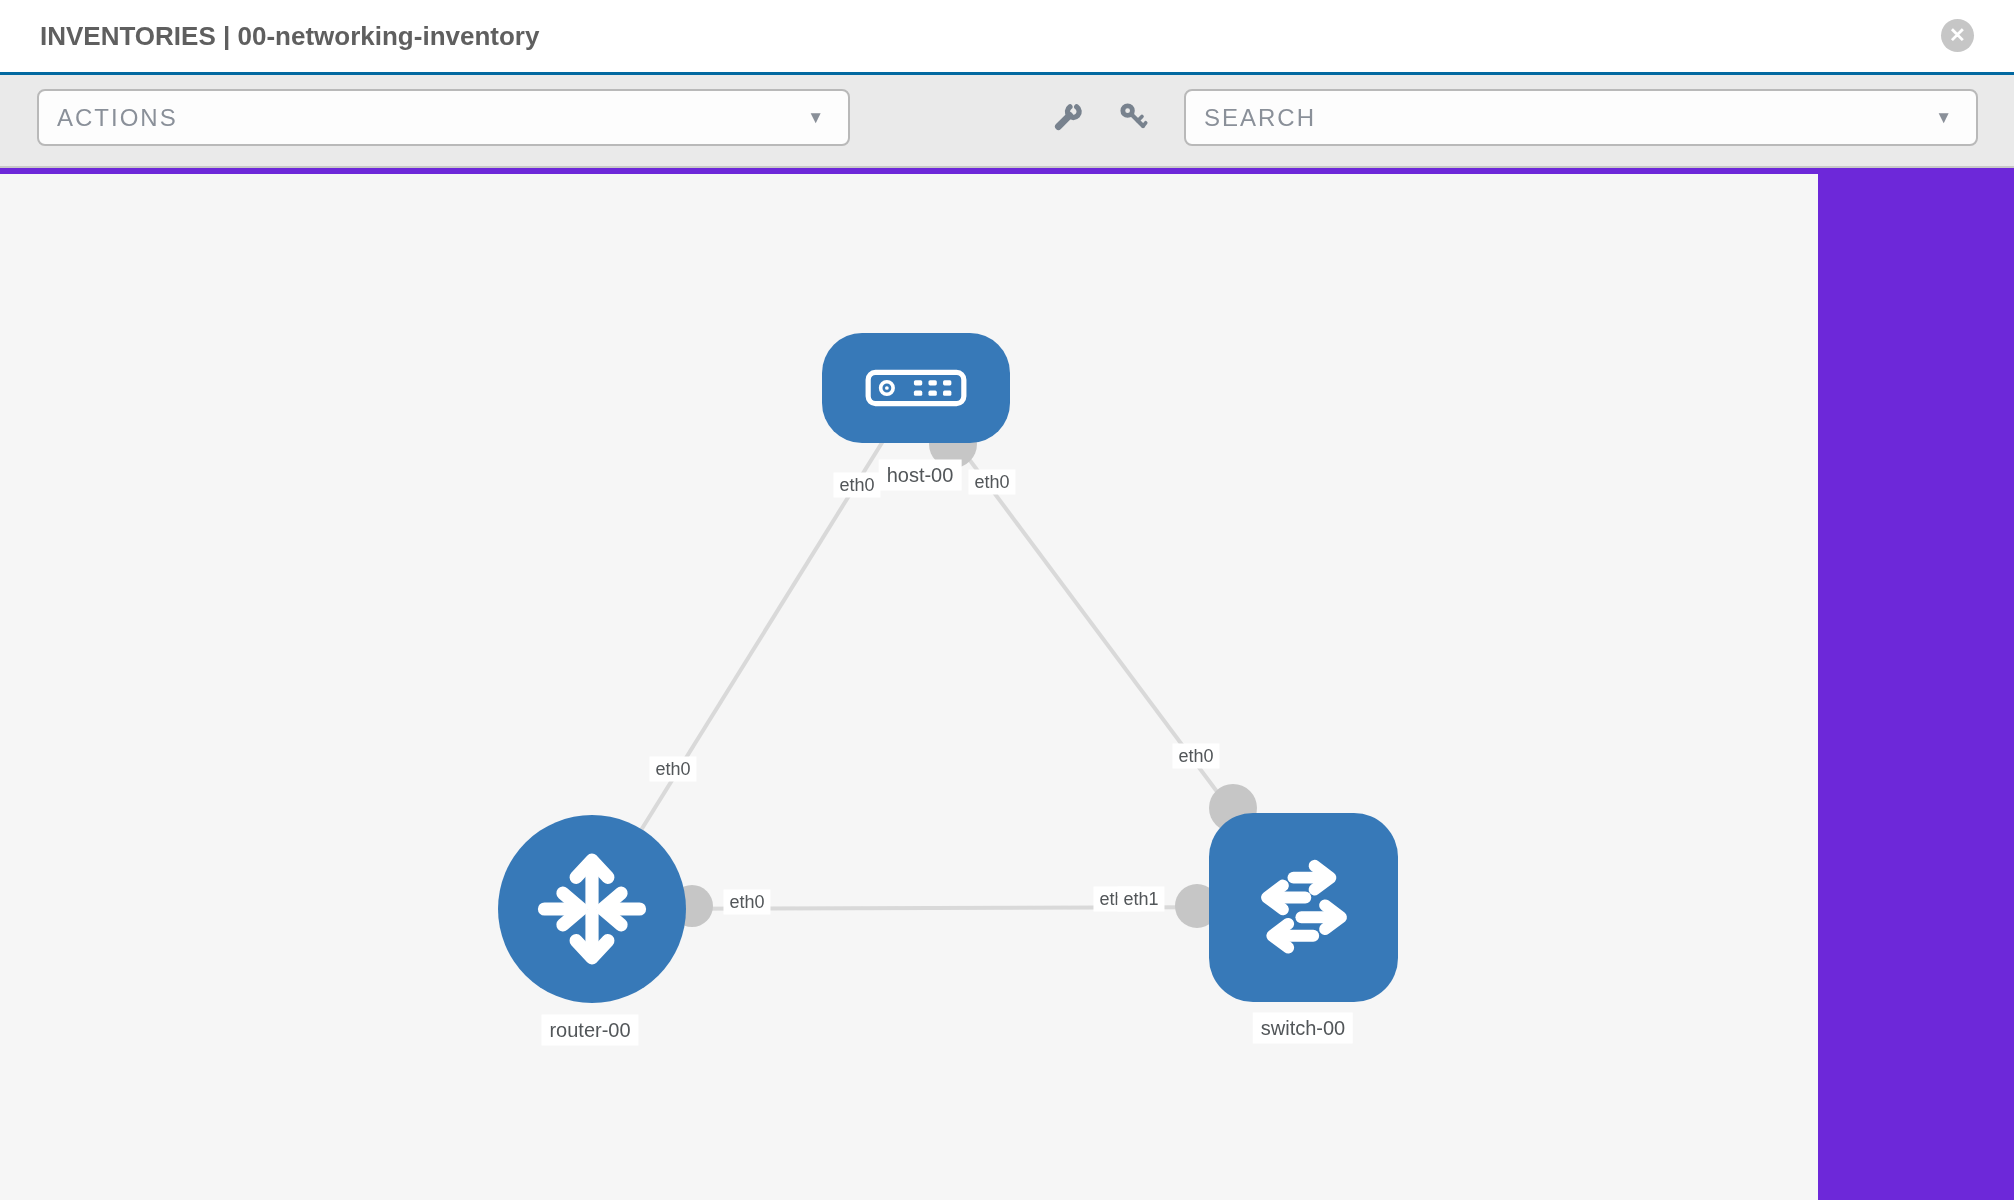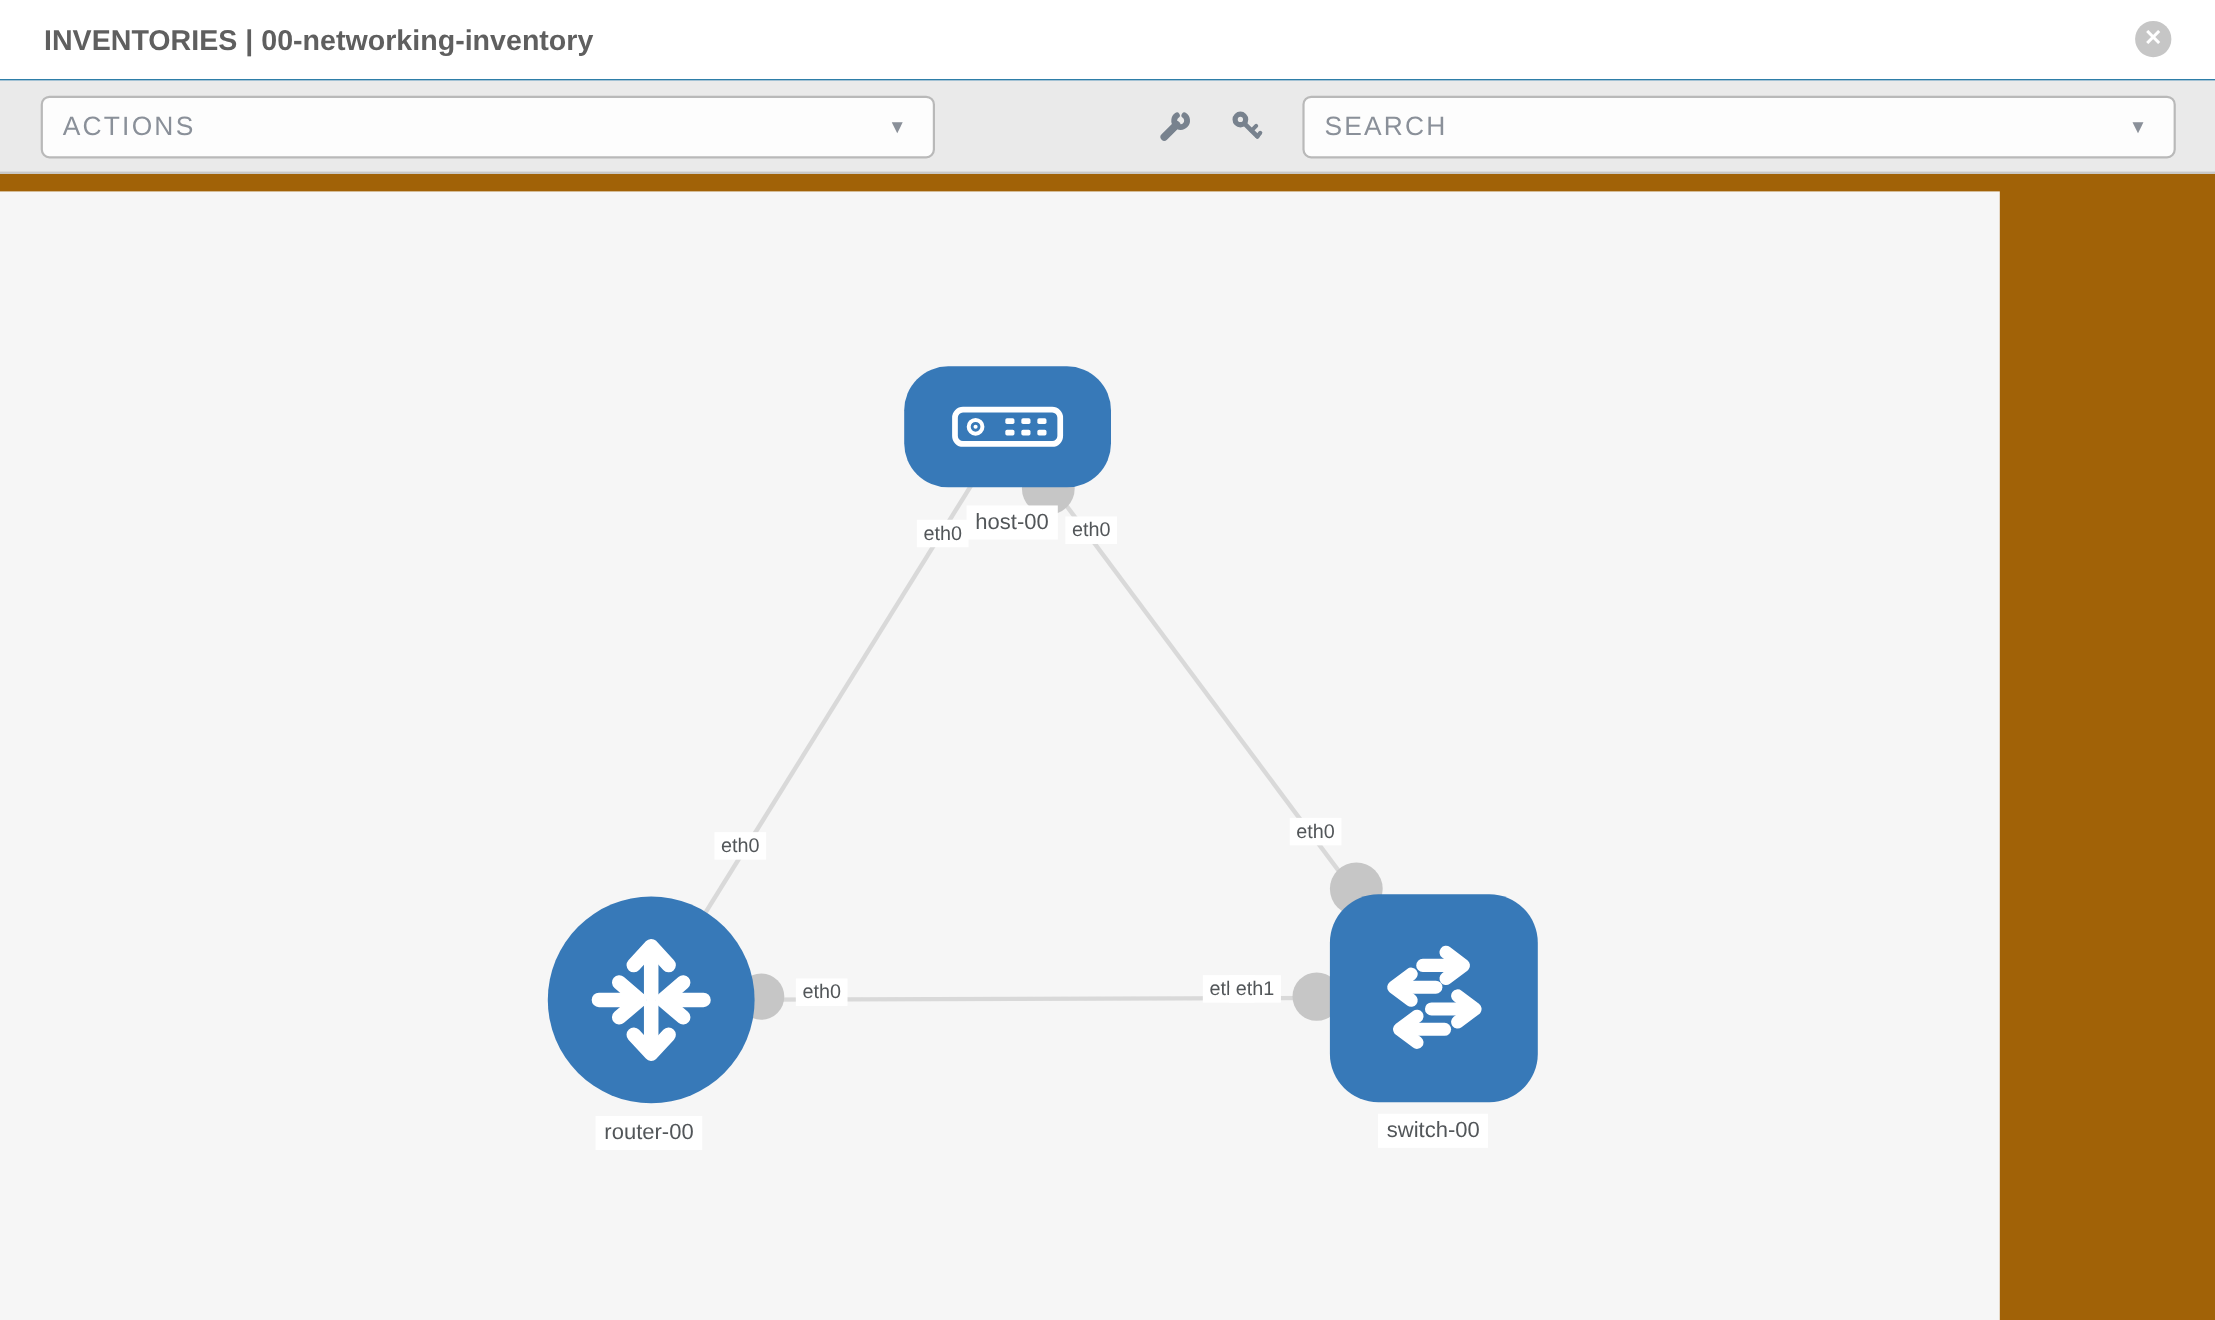--- a/index.html
+++ b/index.html
@@ -1,28 +1,28 @@
 <!DOCTYPE html>
 <html><head>
 <meta charset="utf-8">
 <style>
   * { margin:0; padding:0; box-sizing:border-box; }
   body { background:#fff; font-family:"Liberation Sans", sans-serif; }
-  .app { position:relative; width:2014px; height:1200px; overflow:hidden; background:#a16207; }
+  .app { position:relative; width:2014px; height:1200px; overflow:hidden; background:#6d28d9; }
 
   
   .header { position:absolute; left:0; top:0; width:100%; height:72px; background:#fff; }
   .page-title { position:absolute; left:40px; top:0; line-height:72px; font-size:26px; font-weight:bold; color:#5f5f5f; }
   .close-btn { position:absolute; left:1941px; top:19px; width:33px; height:33px; border-radius:50%;
                background:#c6c6c6; color:#fff; font-size:20px; font-weight:bold; text-align:center;
                line-height:33px; cursor:pointer; }
 
   
-  .toolbar { position:absolute; left:0; top:72px; width:100%; height:86px; background:#eaeaea;
-             border-top:1px solid #0369a1; border-bottom:2px solid #c8c8c8; }
+  .toolbar { position:absolute; left:0; top:72px; width:100%; height:96px; background:#eaeaea;
+             border-top:3px solid #0369a1; border-bottom:2px solid #c8c8c8; }
   .combo { position:absolute; top:14px; height:57px; background:#fdfdfd; border:2px solid #b9b9b9;
            border-radius:8px; cursor:pointer; }
   .combo .combo-label { position:absolute; left:18px; top:0; line-height:53px; font-size:24px;
                         letter-spacing:2px; color:#8a9099; }
   .combo .caret { position:absolute; right:24px; top:0; line-height:53px; font-size:17px; color:#8a9099; }
   .combo-actions { left:37px;  width:813px; }
   .combo-search  { left:1184px; width:794px; }
   .tool-icon-btn { position:absolute; top:25px; width:34px; height:34px; cursor:pointer; }
   .tool-icon-btn svg { width:34px; height:34px; display:block; }
   .btn-wrench { left:1051px; }

